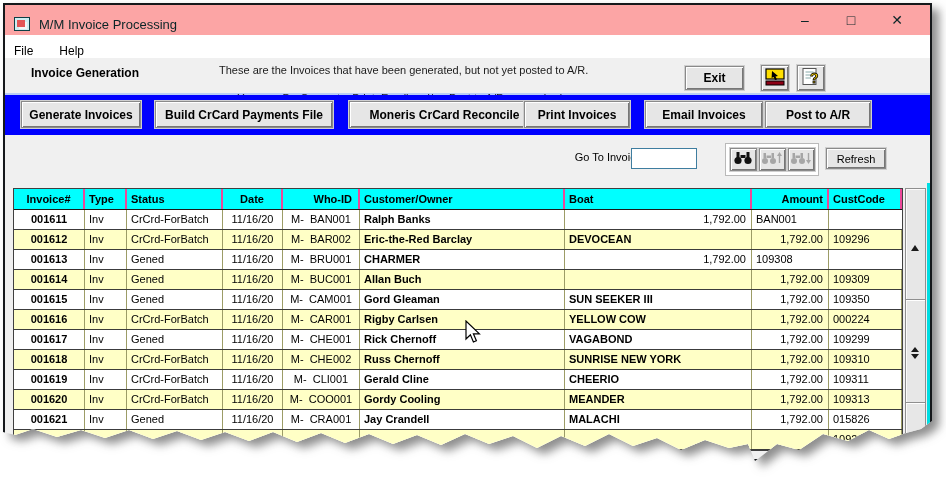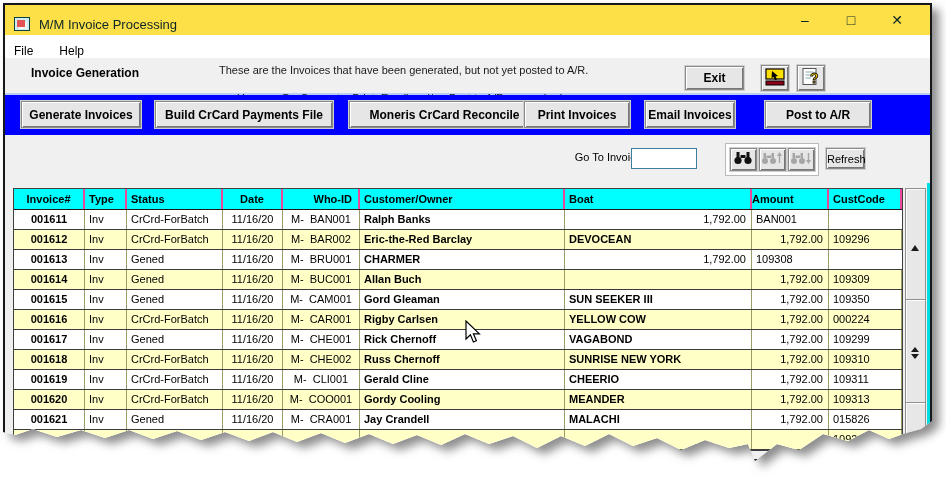--- a/index.html
+++ b/index.html
@@ -5,21 +5,21 @@
   * { box-sizing: border-box; margin: 0; padding: 0; }
   html,body { width: 946px; height: 477px; background:#ffffff; overflow:hidden;
               font-family:"Liberation Sans", sans-serif; }
   .shadow-wrap { position:absolute; left:3px; top:3px;
                  filter: drop-shadow(7px 6px 5px rgba(50,50,50,.55)); }
   .window { position:relative; width:929px; height:458px; background:#f0f0f0;
             border:2px solid #15181b;
             clip-path: polygon(0px 0px,929px 0px,929px 418px,918px 426px,903px 430px,886px 436px,866px 427px,845px 438px,820px 431px,796px 447px,774px 441px,760px 452px,752px 458px,745px 441px,726px 445px,702px 437px,678px 447px,654px 435px,630px 443px,606px 431px,582px 443px,558px 433px,534px 445px,510px 433px,486px 441px,462px 431px,438px 442px,414px 432px,390px 441px,366px 431px,342px 440px,318px 430px,294px 439px,270px 429px,246px 438px,222px 429px,198px 437px,174px 428px,150px 436px,126px 427px,102px 435px,78px 427px,54px 434px,30px 426px,12px 432px,0px 429px); }
 
   
-  .titlebar { position:absolute; left:0; top:0; right:0; height:38px; background:#fde047;
+  .titlebar { position:absolute; left:0; top:0; right:0; height:38px; background:#fca5a5;
               display:flex; align-items:center; }
   .app-icon { width:16px; height:14px; margin-left:9px; background:#cfeef1;
               border:1px solid #0d3f45; position:relative; }
   .app-icon > div { position:absolute; left:2px; top:2px; right:4px; bottom:3px; background:#e25555;
                     box-shadow: 2px 2px 0 #f4f4f4; }
   .title-text { margin-left:9px; font-size:13px; color:#0b2527; }
   .win-controls { position:absolute; right:10px; top:0; height:30px; display:flex; align-items:center; gap:0; }
   .win-btn { width:46px; text-align:center; font-size:14px; color:#0b2527; cursor:default; line-height:30px; }
 
   
@@ -49,35 +49,35 @@
   
   .goto { position:absolute; left:0; top:130px; right:0; height:48px; background:#f0f0f0; }
   .goto-label { position:absolute; right:276px; top:16px; font-size:11px; color:#000; }
   .goto-input { position:absolute; left:626px; top:13px; width:66px; height:21px;
                 border:1px solid #3e7d9f; background:#fff; font-size:11px; padding:0 3px; outline:none; }
   .find-panel { position:absolute; left:720px; top:8px; width:94px; height:33px; background:#ffffff;
                 border:1px solid #b9b9b9; display:flex; align-items:center; justify-content:center; gap:2px; }
   .find-btn { width:27px; height:23px; display:flex; align-items:center; justify-content:center; padding:0; }
   .find-btn.enabled { color:#111; }
   .find-btn.disabled { color:#a6a6a6; }
-  .refresh-btn { position:absolute; left:821px; top:13px; width:39px; height:21px; font-size:11px; }
+  .refresh-btn { position:absolute; left:821px; top:13px; width:60px; height:21px; font-size:11px; }
 
   
   .grid { position:absolute; left:8px; top:183px; width:890px; border:1px solid #404040; background:#fff; }
   .trow { display:grid; grid-template-columns:71px 42px 96px 60px 77px 205px 187px 77px 73px;
           height:20px; line-height:19px; border-bottom:1px solid #3c3c3c; background:#fff; }
   .trow.yellow { background:#ffffc6; }
   .thead { height:21px; line-height:20px; background:#00ffff; color:#000a66; font-weight:bold;
            border-bottom:1px solid #1a1a1a; }
   .thead .tc { border-right:2px solid #ec4899; }
   .tc { font-size:11px; color:#000; overflow:hidden; white-space:nowrap; border-right:1px solid #9c9c66; }
   .al { padding-left:4px; text-align:left; }
   .ac { text-align:center; }
   .ar { padding-right:5px; text-align:right; }
-  .h-amount { padding-right:12px; }
+  .h-amount { padding-right:4px; text-align:right; }
   .h-who { padding-right:6px; text-align:right; }
   .c-invoice { font-weight:bold; text-align:center; }
   .c-who { text-align:center; white-space:pre; }
   .c-customer, .c-boat { font-weight:bold; padding-left:4px; }
 
   
   .vscroll { position:absolute; left:900px; top:183px; width:21px; height:262px; background:#e7e7e7;
              border:1px solid #8f8f8f; box-shadow: inset 1px 1px 0 #fbfbfb; }
   .vs-div { position:absolute; left:0; right:0; height:1px; background:#8f8f8f; box-shadow:0 1px 0 #ffffff; }
   .tri-up { position:absolute; left:5px; width:0; height:0;
@@ -138,21 +138,21 @@
         </svg>
       </span>
     </button>
   </div>
 
   <div class="band">
     <button class="btn3d band-btn" style="left:16px;width:120px;">Generate Invoices</button>
     <button class="btn3d band-btn" style="left:150px;width:178px;">Build CrCard Payments File</button>
     <button class="btn3d band-btn" style="left:344px;width:191px;">Moneris CrCard Reconcile</button>
     <button class="btn3d band-btn" style="left:519px;width:106px;">Print Invoices</button>
-    <button class="btn3d band-btn" style="left:640px;width:90px;">Email Invoices</button>
+    <button class="btn3d band-btn" style="left:640px;width:118px;">Email Invoices</button>
     <button class="btn3d band-btn" style="left:760px;width:106px;">Post to A/R</button>
   </div>
 
   <div class="goto">
     <span class="goto-label">Go To Invoice #:</span>
     <input class="goto-input" value="" style="">
     <div class="find-panel">
       <button class="btn3d find-btn enabled">
         <span>
           <svg width="20" height="14" viewBox="0 0 20 14" fill="currentColor">

